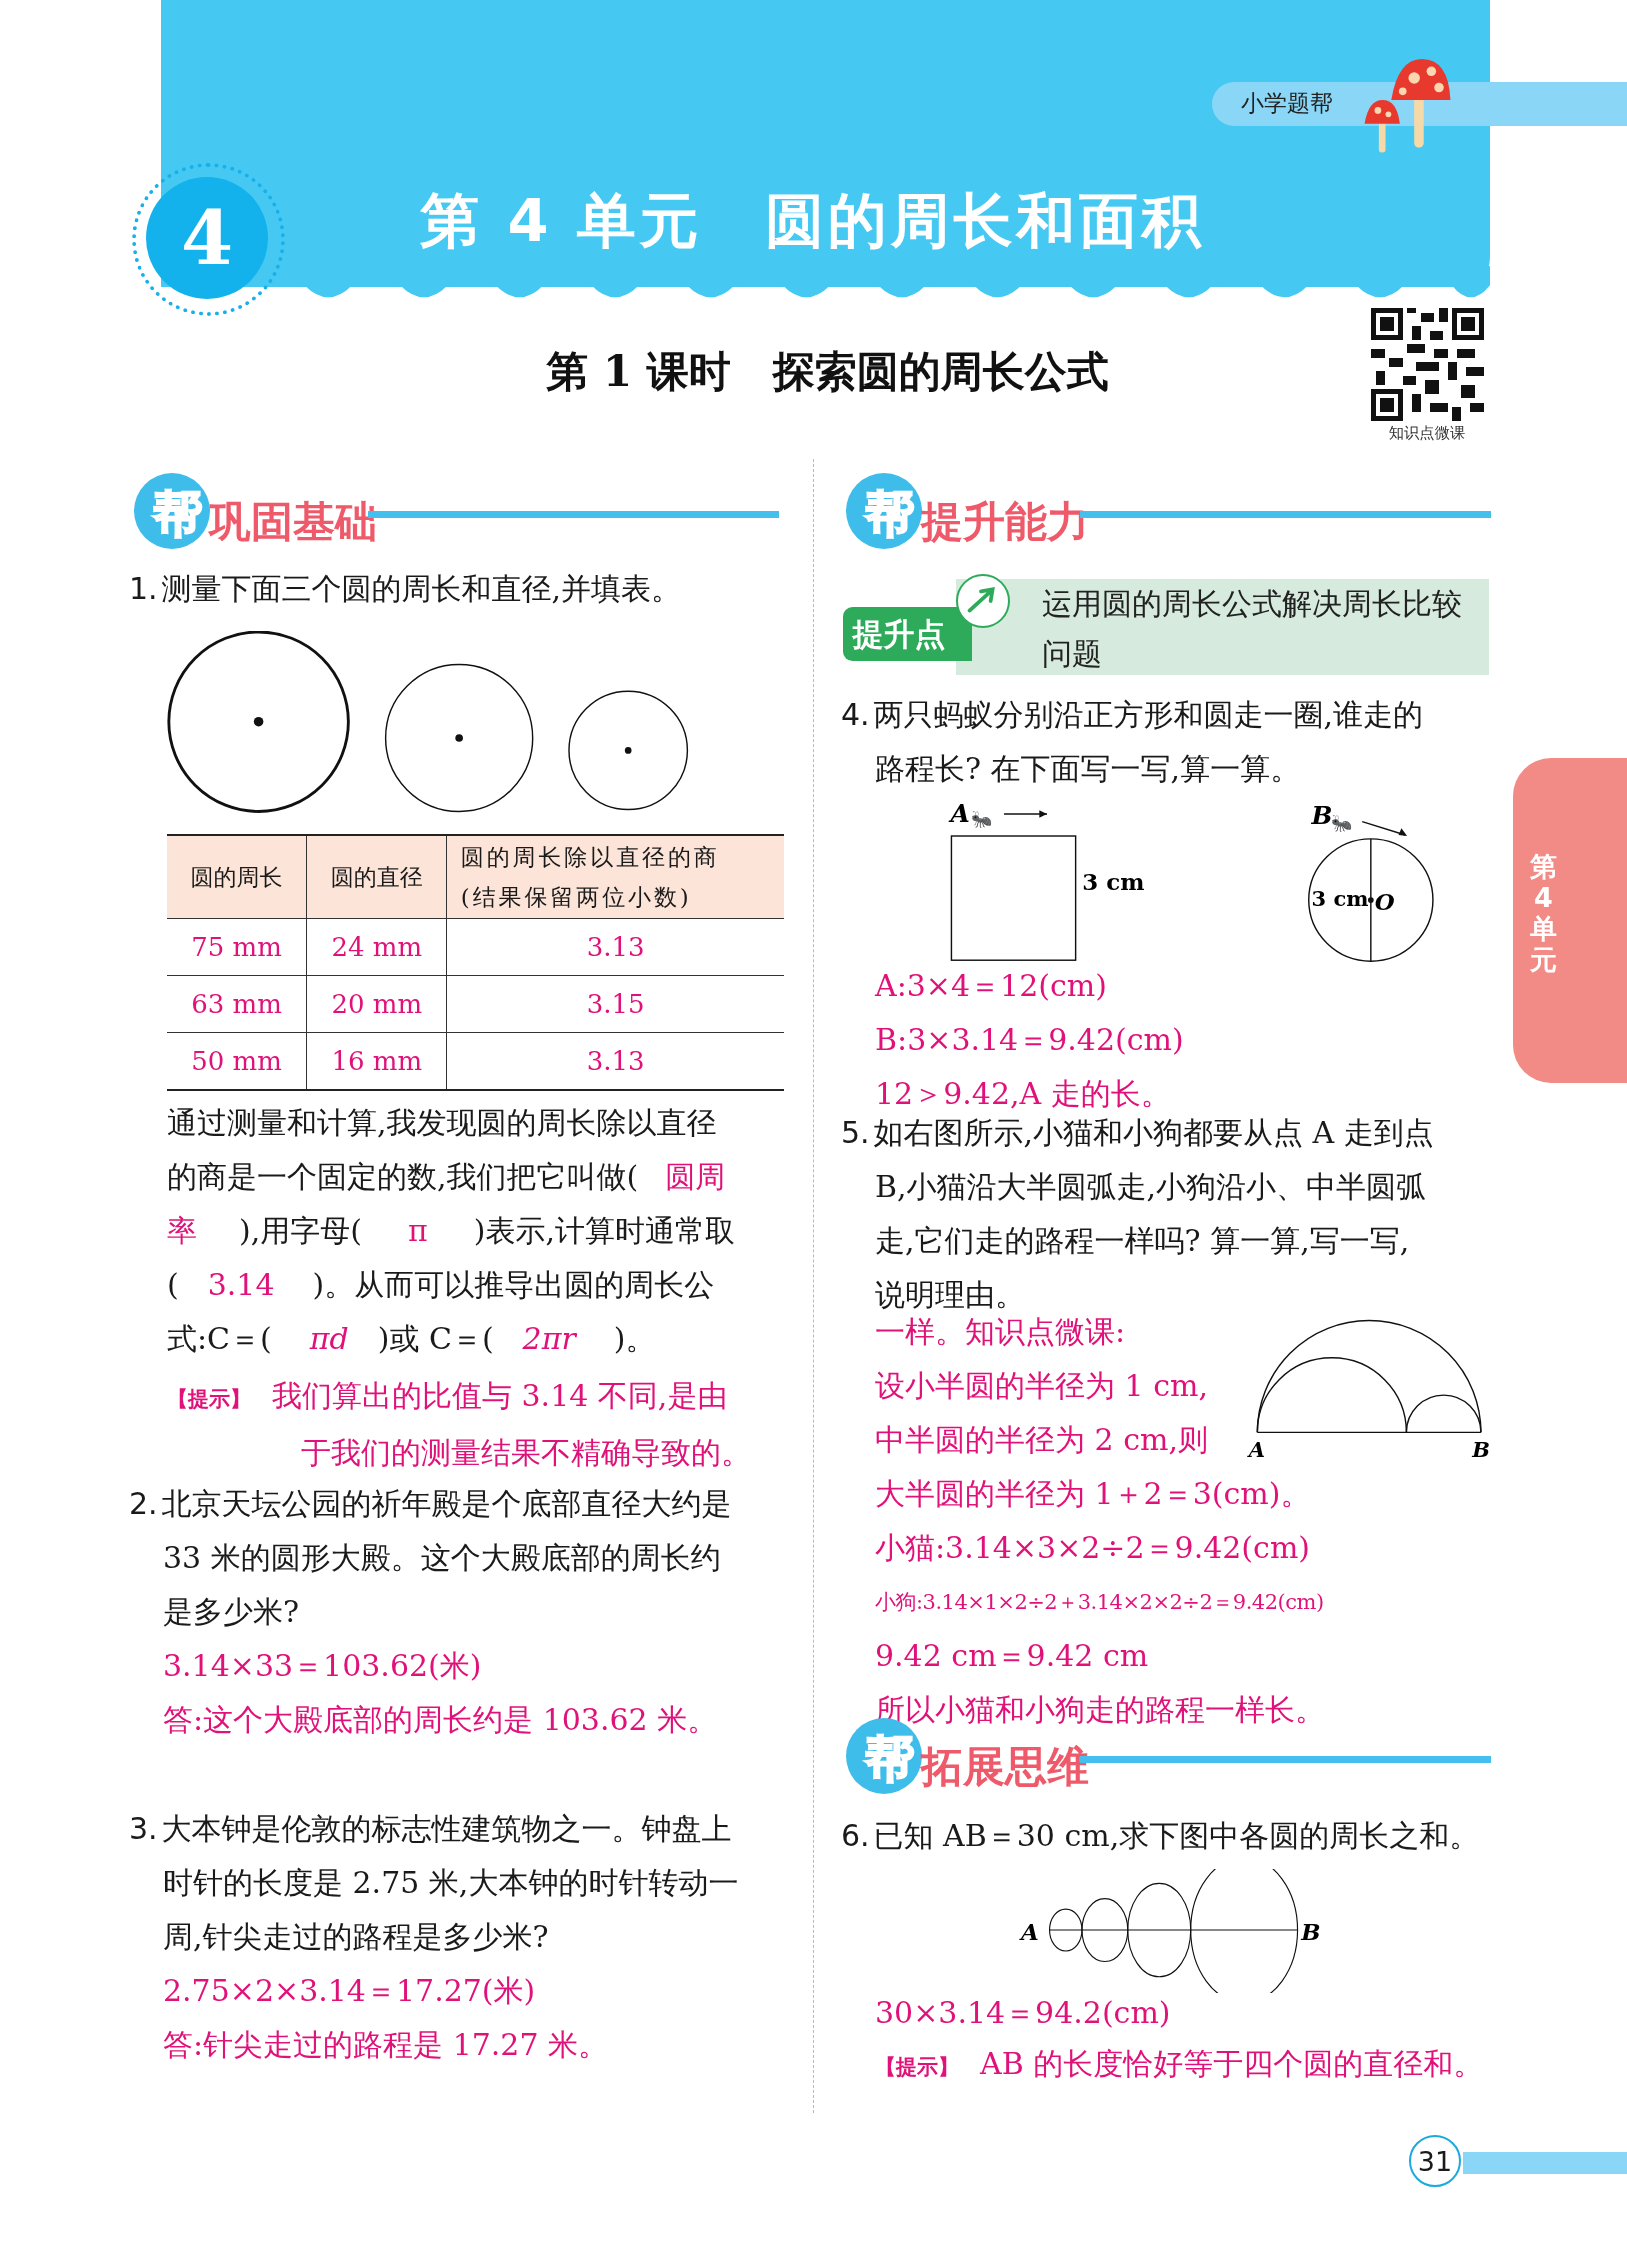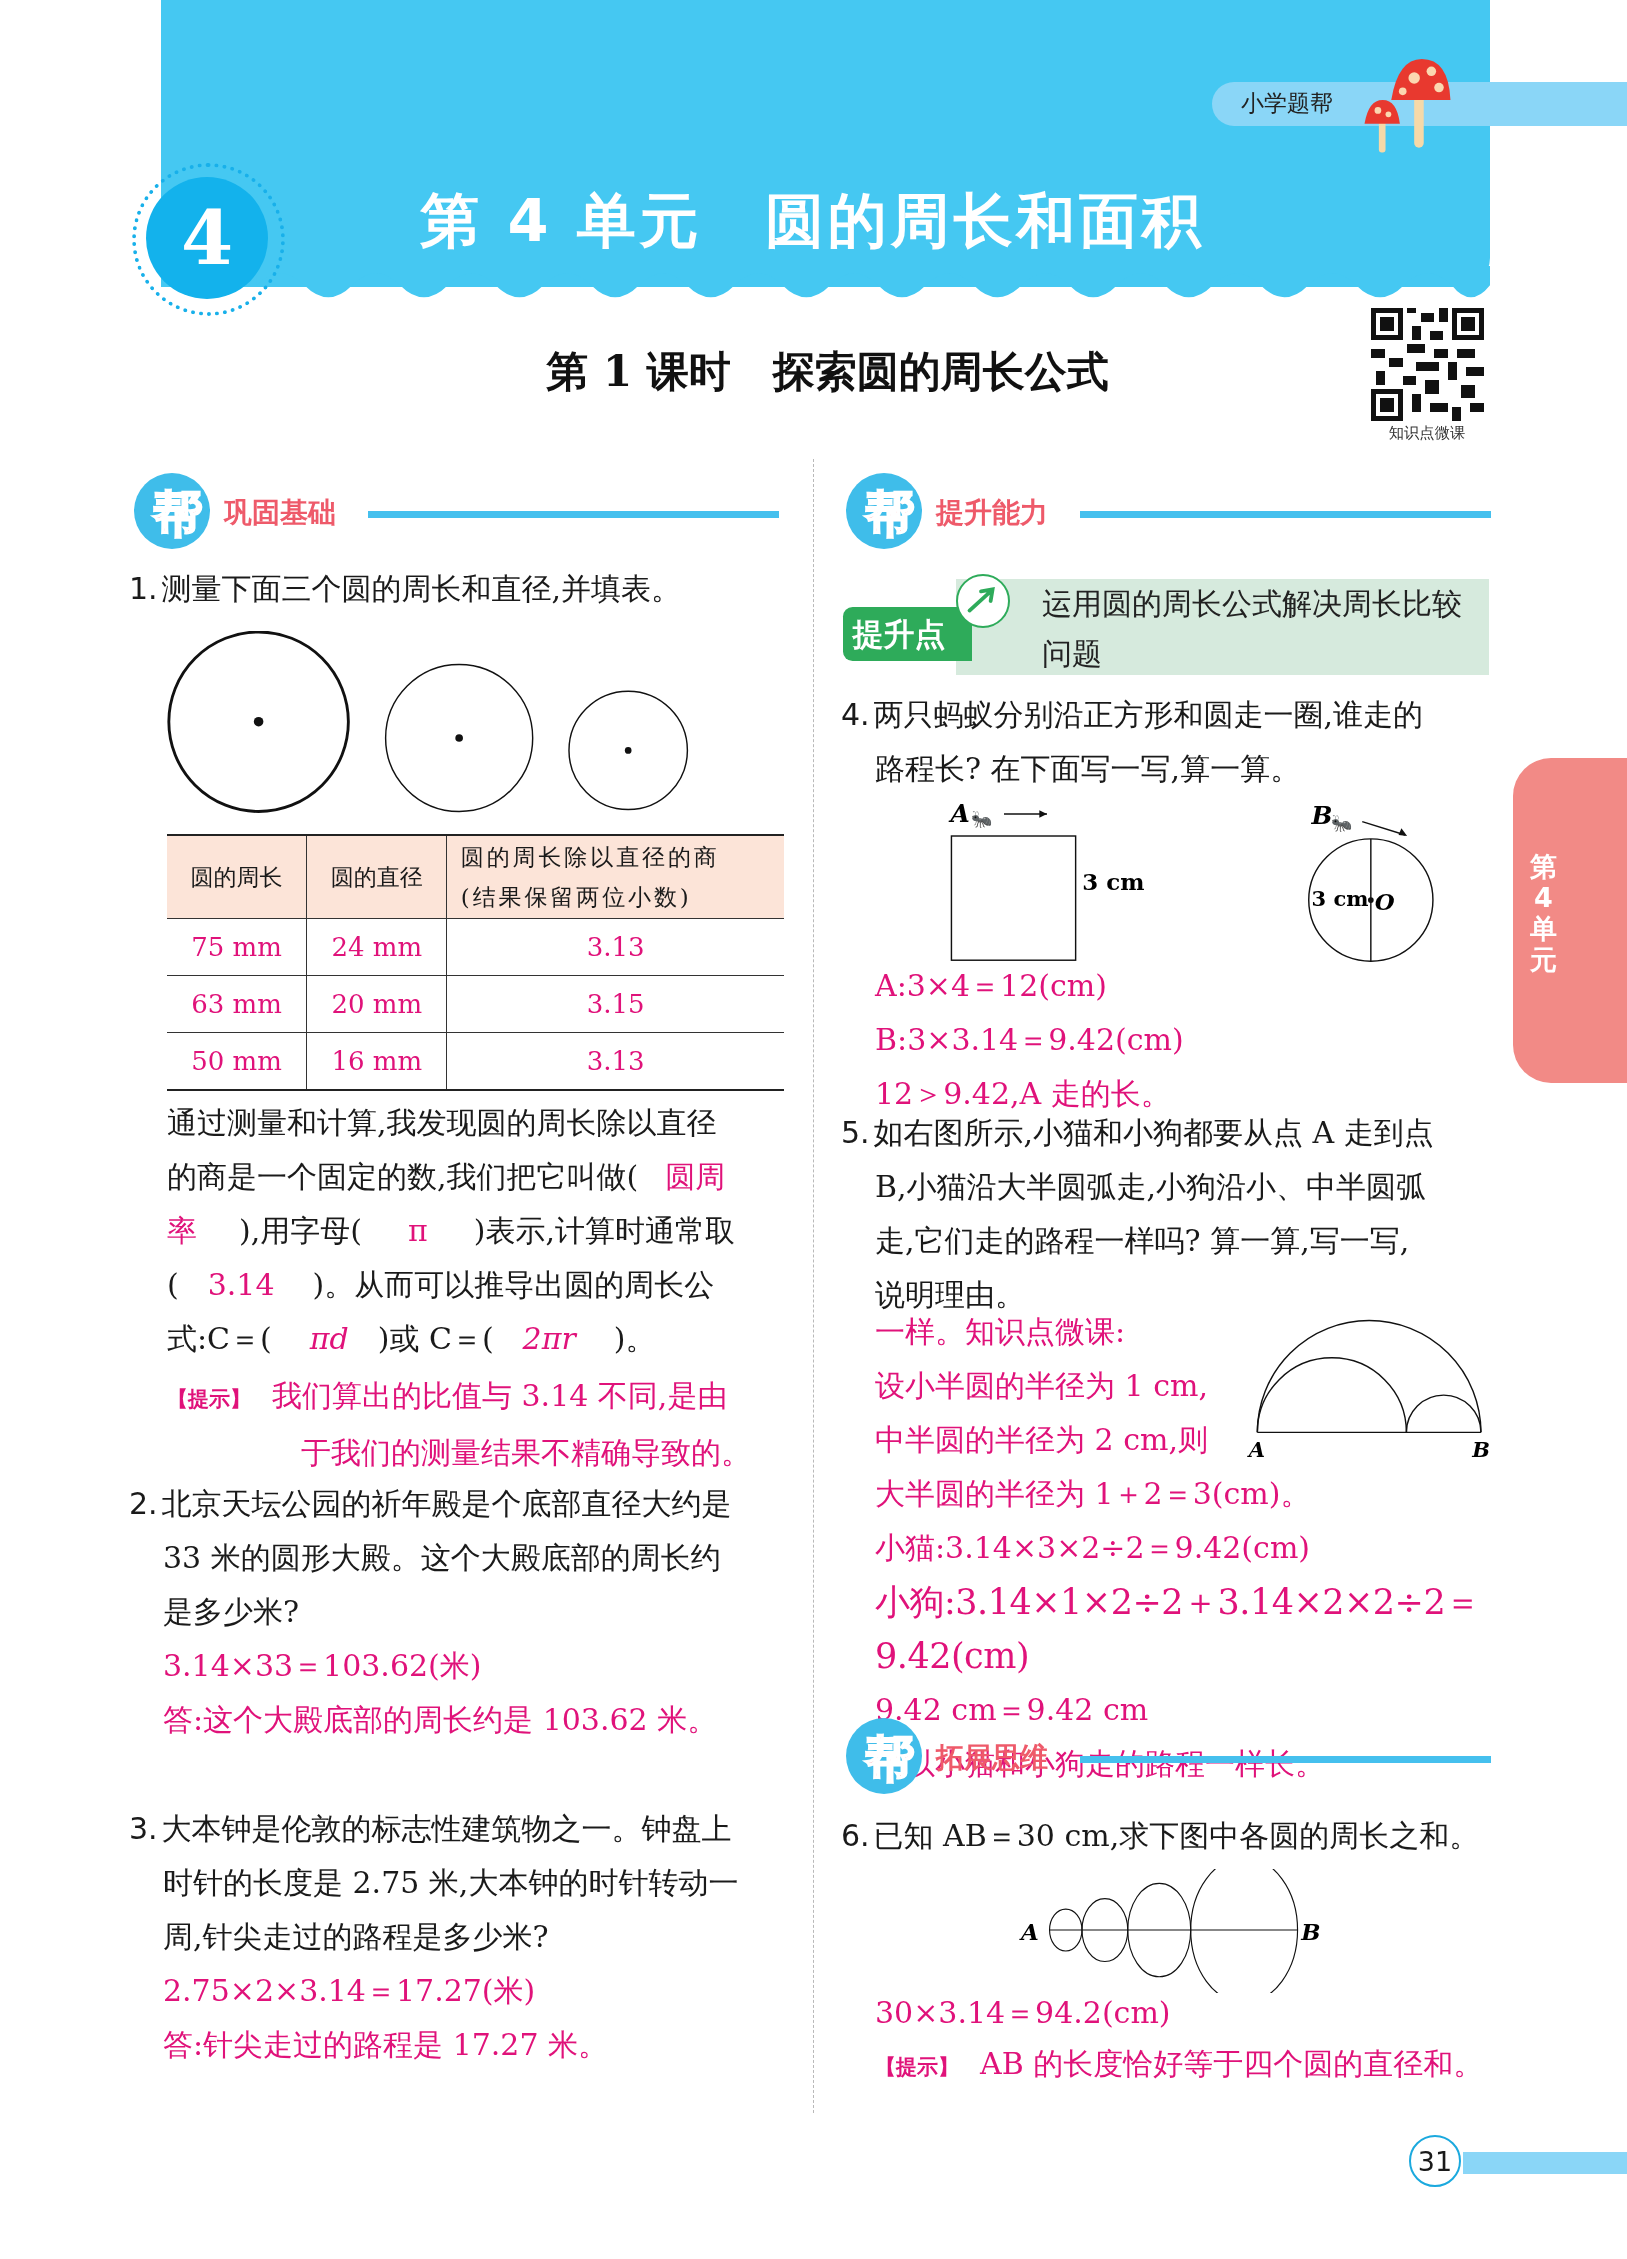--- a/index.html
+++ b/index.html
@@ -16,21 +16,21 @@
   .unit-title { left:287px; top:182px; width:1051px; text-align:center; color:#fff; font-size:59px; font-weight:bold; letter-spacing:3.8px; }
   .brand-pill { left:1212px; top:82px; width:416px; height:44px; background:#8ad6f7; border-radius:22px 0 0 22px; }
   .brand-text { left:1241px; top:88px; font-size:23px; color:#222; }
   .lesson-title { left:302px; top:344px; width:1051px; text-align:center; font-size:42px; font-weight:bold; color:#111; }
   .qr { left:1369px; top:308px; width:117px; height:113px; }
   .qr-cap { left:1367px; top:423px; width:120px; text-align:center; font-size:15.3px; color:#333; }
   .divider { left:813px; top:459px; width:0; height:1654px; border-left:1.9px dashed #b9b9b9; }
   .sec-head { height:76px; }
   .sec-bubble { position:absolute; left:0; top:0; width:76px; height:76px; border-radius:50%; background:#3fbdea; }
   .sec-bang { position:absolute; left:19px; top:7.6px; font-size:50px; font-weight:bold; color:#ee5a6a; -webkit-text-stroke:1.9px #fff; }
-  .sec-label { position:absolute; left:75px; top:21px; font-size:28px; font-weight:bold; color:#ee5a6a;margin-left:15px; }
+  .sec-label { position:absolute; left:75px; top:21px; font-size:42px; font-weight:bold; color:#ee5a6a; }
   .sec-line { position:absolute; top:38px; height:6.7px; background:#45c0ee; }
   .txt { font-size:30px; line-height:54px; }
   .q-num { display:inline-block; width:32.5px; font-family:"DejaVu Sans","Liberation Sans",sans-serif; }
   .indent { padding-left:34px; }
   table.meas { border-collapse:collapse; width:617px; font-size:23px; }
   table.meas th { background:#fce4d8; font-weight:normal; height:82px; border-right:1px solid #333; padding:0 7.6px; line-height:40px; }
   table.meas th:last-child { border-right:none; text-align:left; padding-left:13.4px; letter-spacing:2.9px; }
   table.meas td { height:54px; text-align:center; border-top:1px solid #333; border-right:1px solid #333; color:#e0127a; font-size:26px; }
   table.meas td:last-child { border-right:none; }
   table.meas { border-top:2.9px solid #222; border-bottom:2.9px solid #222; }
@@ -237,21 +237,21 @@
   <div class="indent">B,小猫沿大半圆弧走,小狗沿小、中半圆弧</div>
   <div class="indent">走,它们走的路程一样吗? 算一算,写一写,</div>
   <div class="indent">说明理由。</div>
 </div>
 <div class="abs txt pink" style="left:875px;top:1305px;width:621px;">
   <div>一样。知识点微课:</div>
   <div>设小半圆的半径为 1 cm,</div>
   <div>中半圆的半径为 2 cm,则</div>
   <div>大半圆的半径为 1＋2＝3(cm)。</div>
   <div>小猫:3.14×3×2÷2＝9.42(cm)</div>
-  <div style="font-size:35px;letter-spacing:-0.5px">小狗:3.14×1×2÷2＋3.14×2×2÷2＝9.42(cm)</div>
+  <div style="font-size:21px;letter-spacing:-0.5px">小狗:3.14×1×2÷2＋3.14×2×2÷2＝9.42(cm)</div>
   <div>9.42 cm＝9.42 cm</div>
   <div>所以小猫和小狗走的路程一样长。</div>
 </div>
 <svg class="abs" style="left:1243px;top:1310px;width:258px;height:153px" viewBox="0 0 270 160" width="258" height="153">
   <path d="M15,128 A117,117 0 0 1 249,128" fill="none" stroke="#111" stroke-width="1.5"></path>
   <path d="M15,128 A78,78 0 0 1 171,128" fill="none" stroke="#111" stroke-width="1.5"></path>
   <path d="M171,128 A39,39 0 0 1 249,128" fill="none" stroke="#111" stroke-width="1.5"></path>
   <line x1="15" y1="128" x2="249" y2="128" stroke="#111" stroke-width="1.5"></line>
   <text x="6" y="154" font-size="22" font-style="italic" font-weight="bold" font-family="DejaVu Serif, serif">A</text>
   <text x="240" y="154" font-size="22" font-style="italic" font-weight="bold" font-family="DejaVu Serif, serif">B</text>

